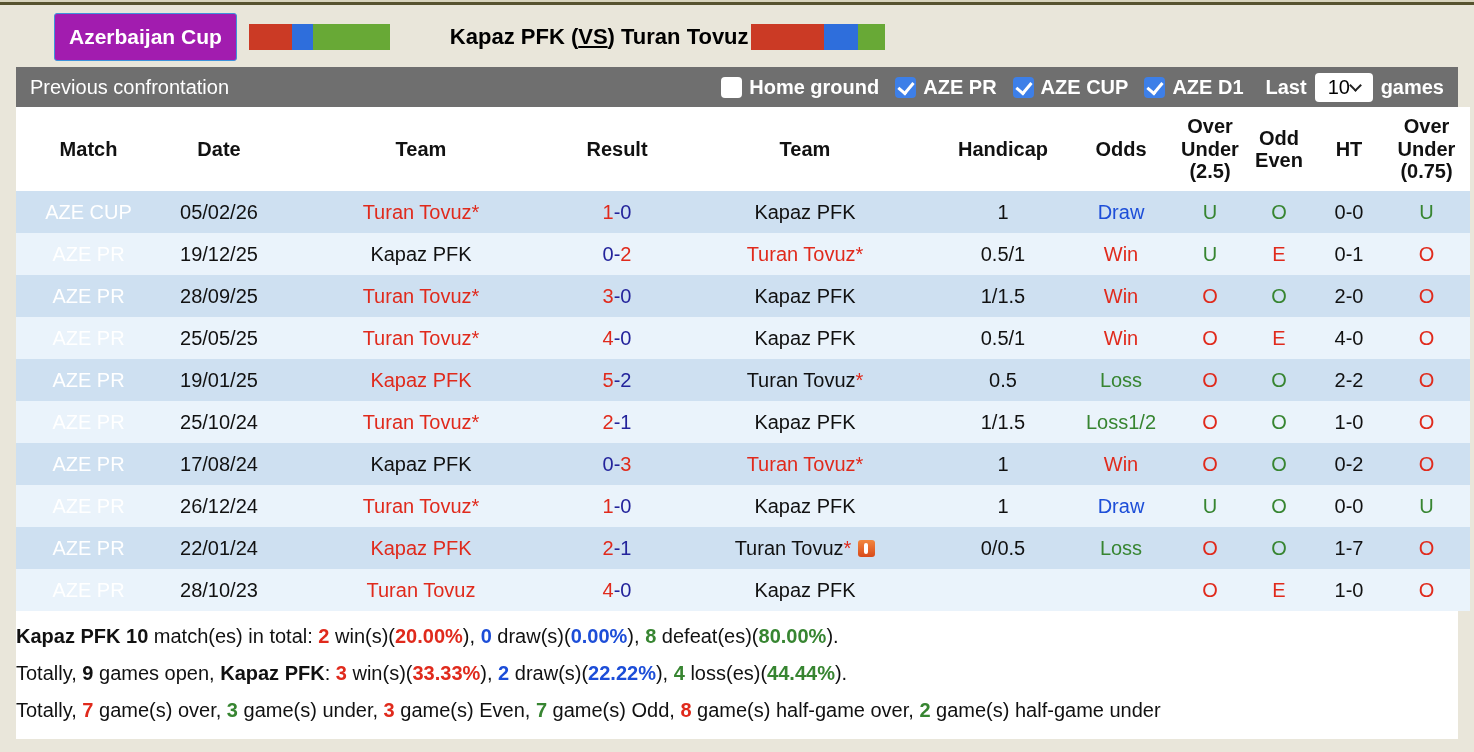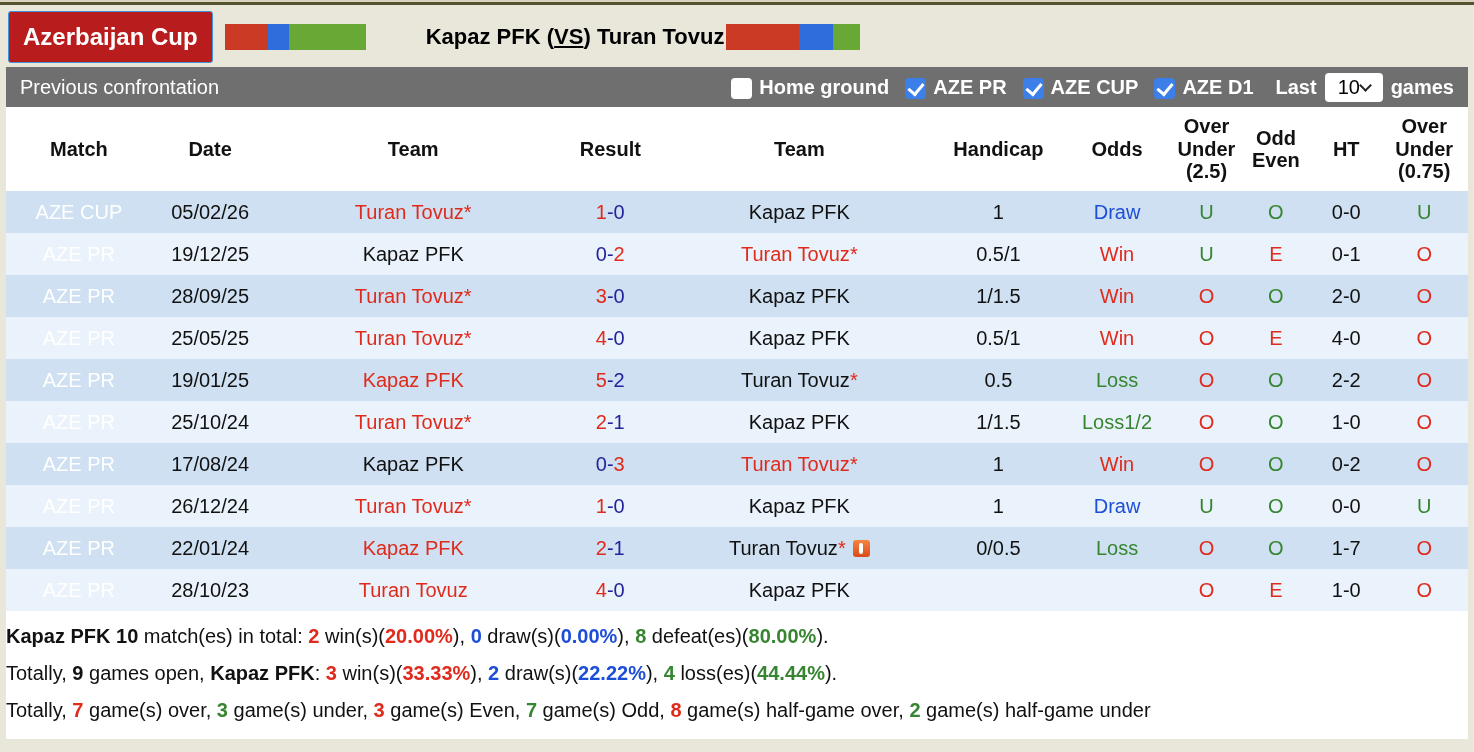--- a/index.html
+++ b/index.html
@@ -9,40 +9,40 @@
     background:#E9E6DA;
     color:#111;
     overflow:hidden;
   }
   .top-rule-light { height:2px; background:#D8D4BE; }
   .top-rule-dark  { height:3px; background:#57532F; }
 
   
   .page-header { display:flex; align-items:center; padding:9px 8px 8px 8px; height:62px; }
   .cup-btn {
-    background:#b91c1c; color:#fff; font-weight:bold; font-size:24px;
+    background:#a21caf; color:#fff; font-weight:bold; font-size:21px;
     padding:11px 14px; border-radius:3px; border:1px solid #3E93DB;
-    white-space:nowrap; cursor:pointer;
+    white-space:nowrap; cursor:pointer;margin-left:46px;
   }
   .flagbar { display:flex; height:26px; margin-left:12px; }
   .flagbar .seg { height:100%; }
   .match-title { font-size:22px; font-weight:bold; color:#000; margin-left:60px; white-space:nowrap; }
   .match-title u { text-decoration:underline; }
   .flagbar.away { margin-left:2px; }
 
   
-  .panel { margin:0 6px; background:#fff; }
+  .panel { margin:0 16px; background:#fff; }
 
   
   .toolbar {
     display:flex; align-items:center; background:#6F6F6F; color:#fff;
     height:40px; padding:0 14px; font-size:20px;
   }
   .toolbar-title { margin-right:auto; }
-  .filter { display:flex; align-items:flex-end; margin-left:16px; font-weight:bold; cursor:pointer; }
+  .filter { display:flex; align-items:center; margin-left:16px; font-weight:bold; cursor:pointer; }
   .cbx {
     width:21px; height:21px; border-radius:4px; background:#fff; margin-right:7px;
     position:relative; flex:0 0 auto;
   }
   .cbx[data-checked="true"] { background:#3D7FE8; }
   .cbx[data-checked="true"]::after {
     content:""; position:absolute; left:6px; top:2px; width:7px; height:12px;
     border-right:3px solid #fff; border-bottom:3px solid #fff; transform:rotate(40deg);
   }
   .last-label { margin-left:22px; font-weight:bold; }

